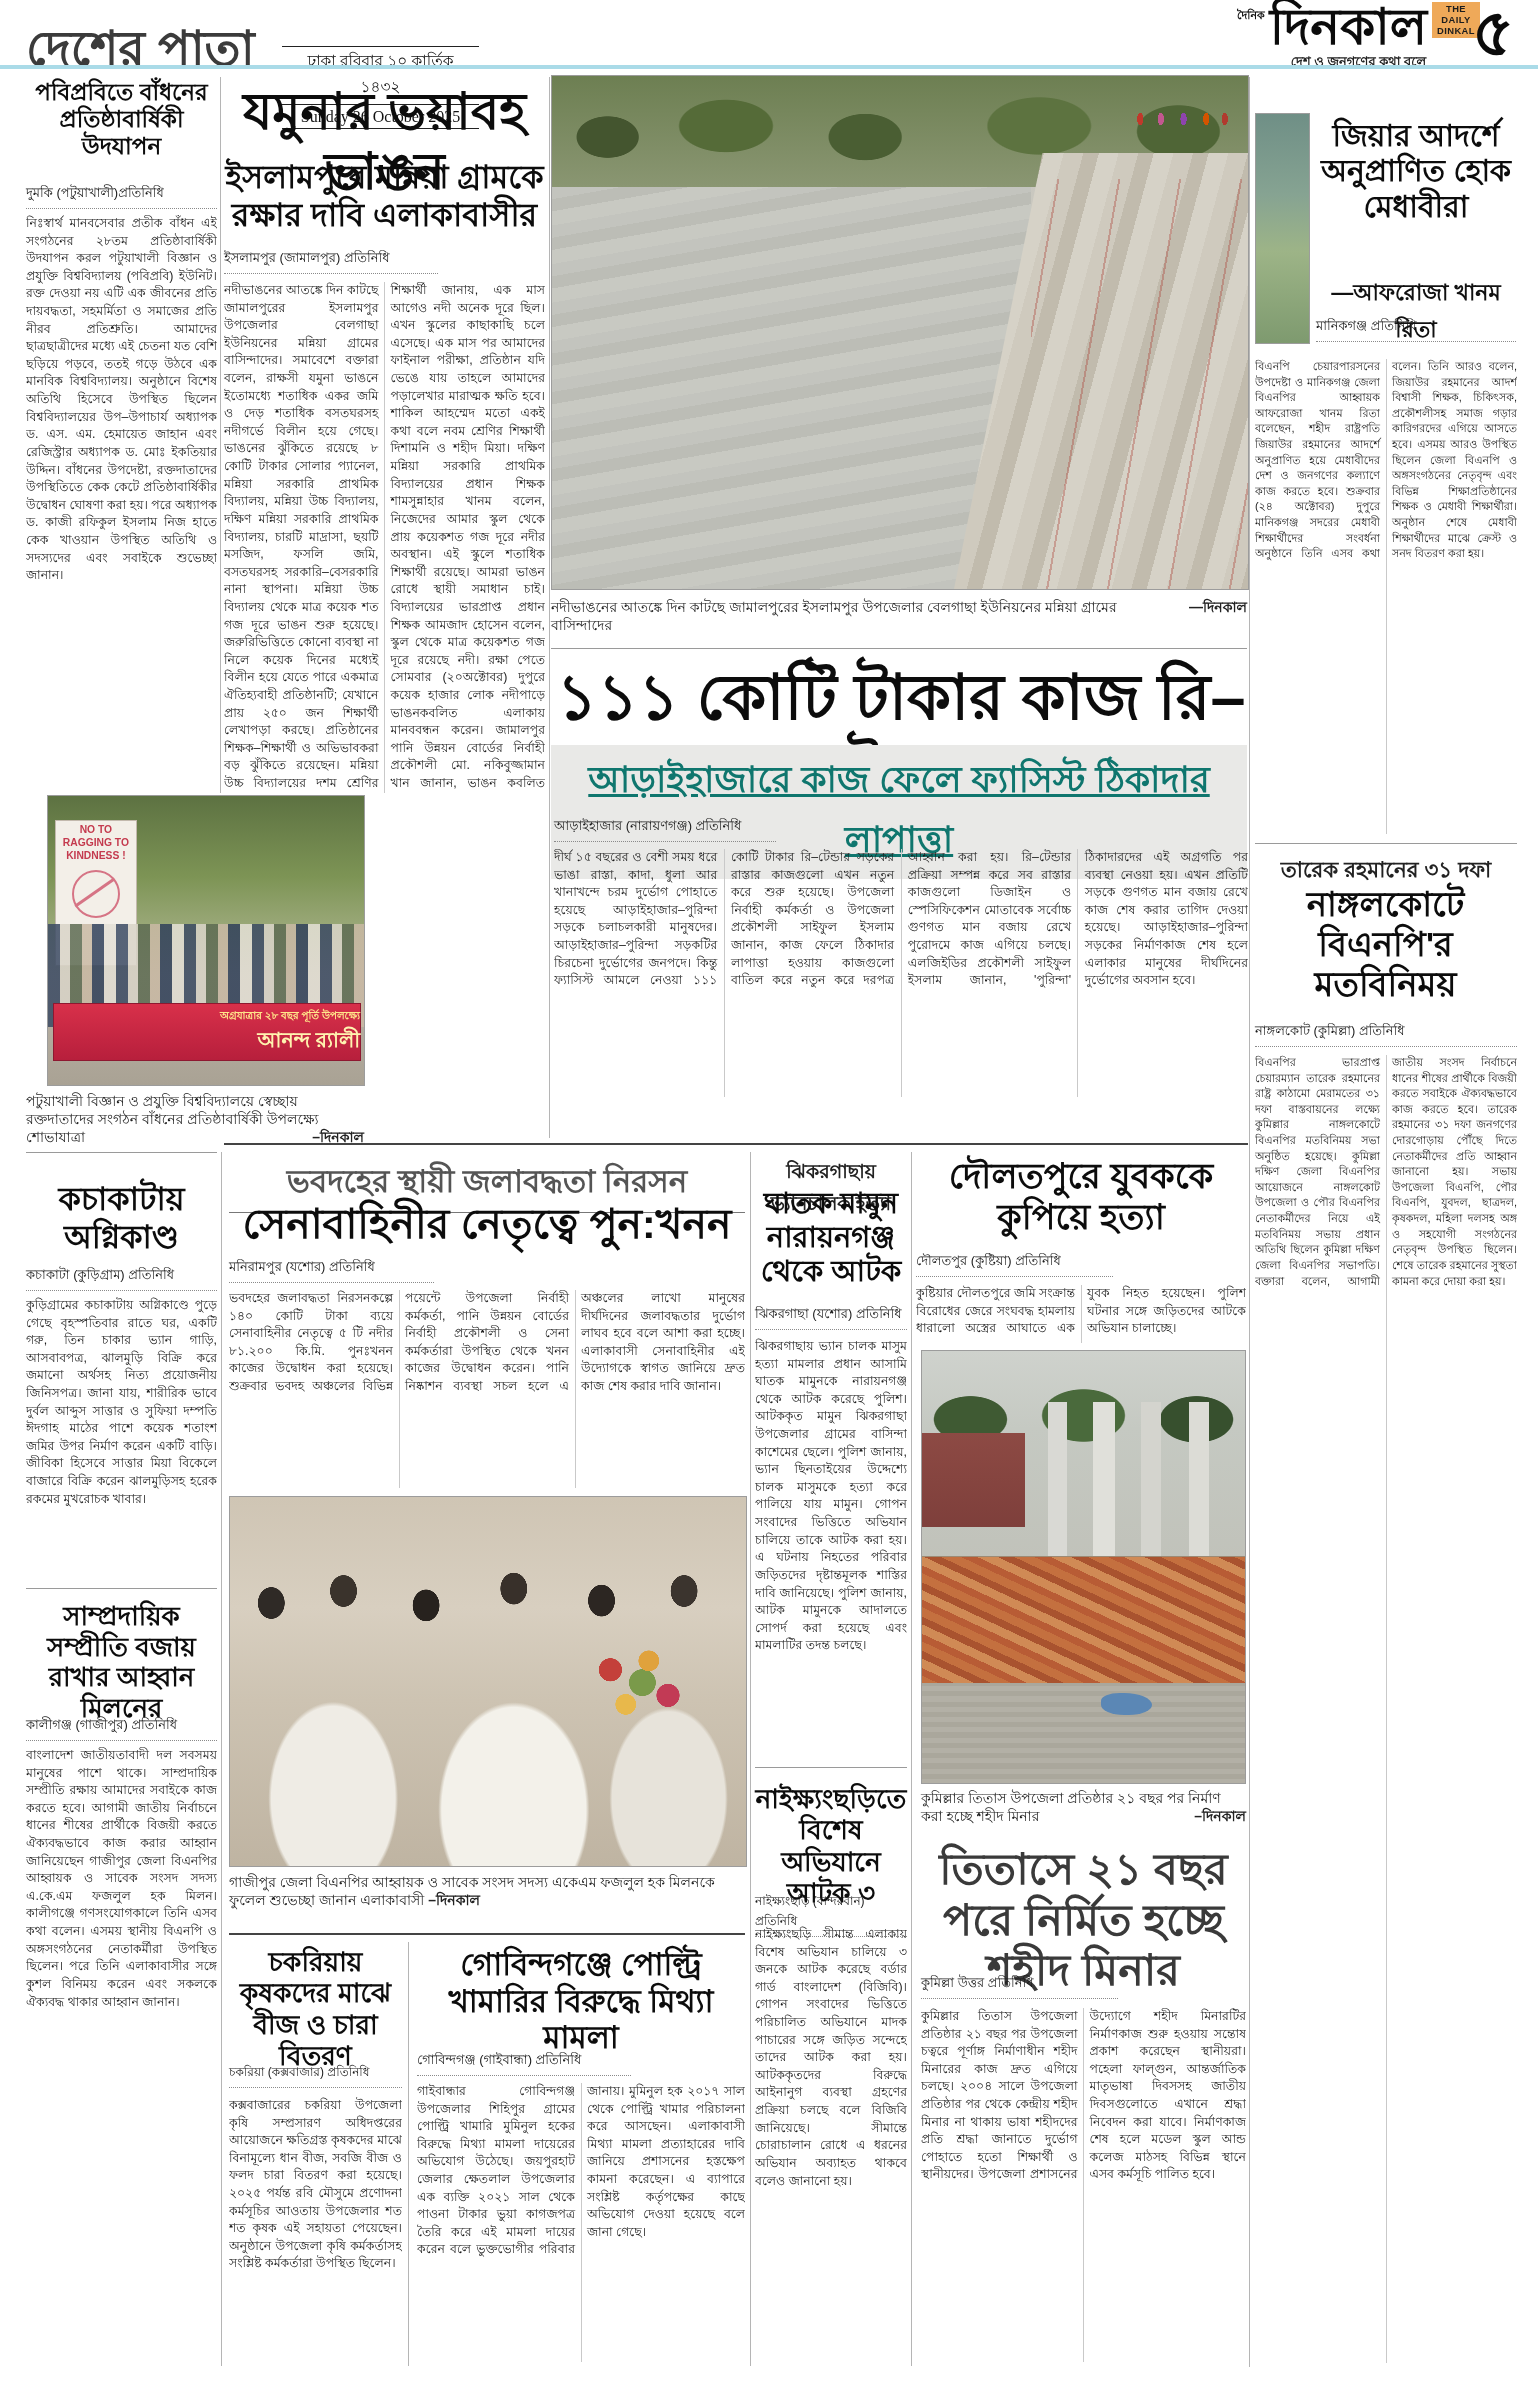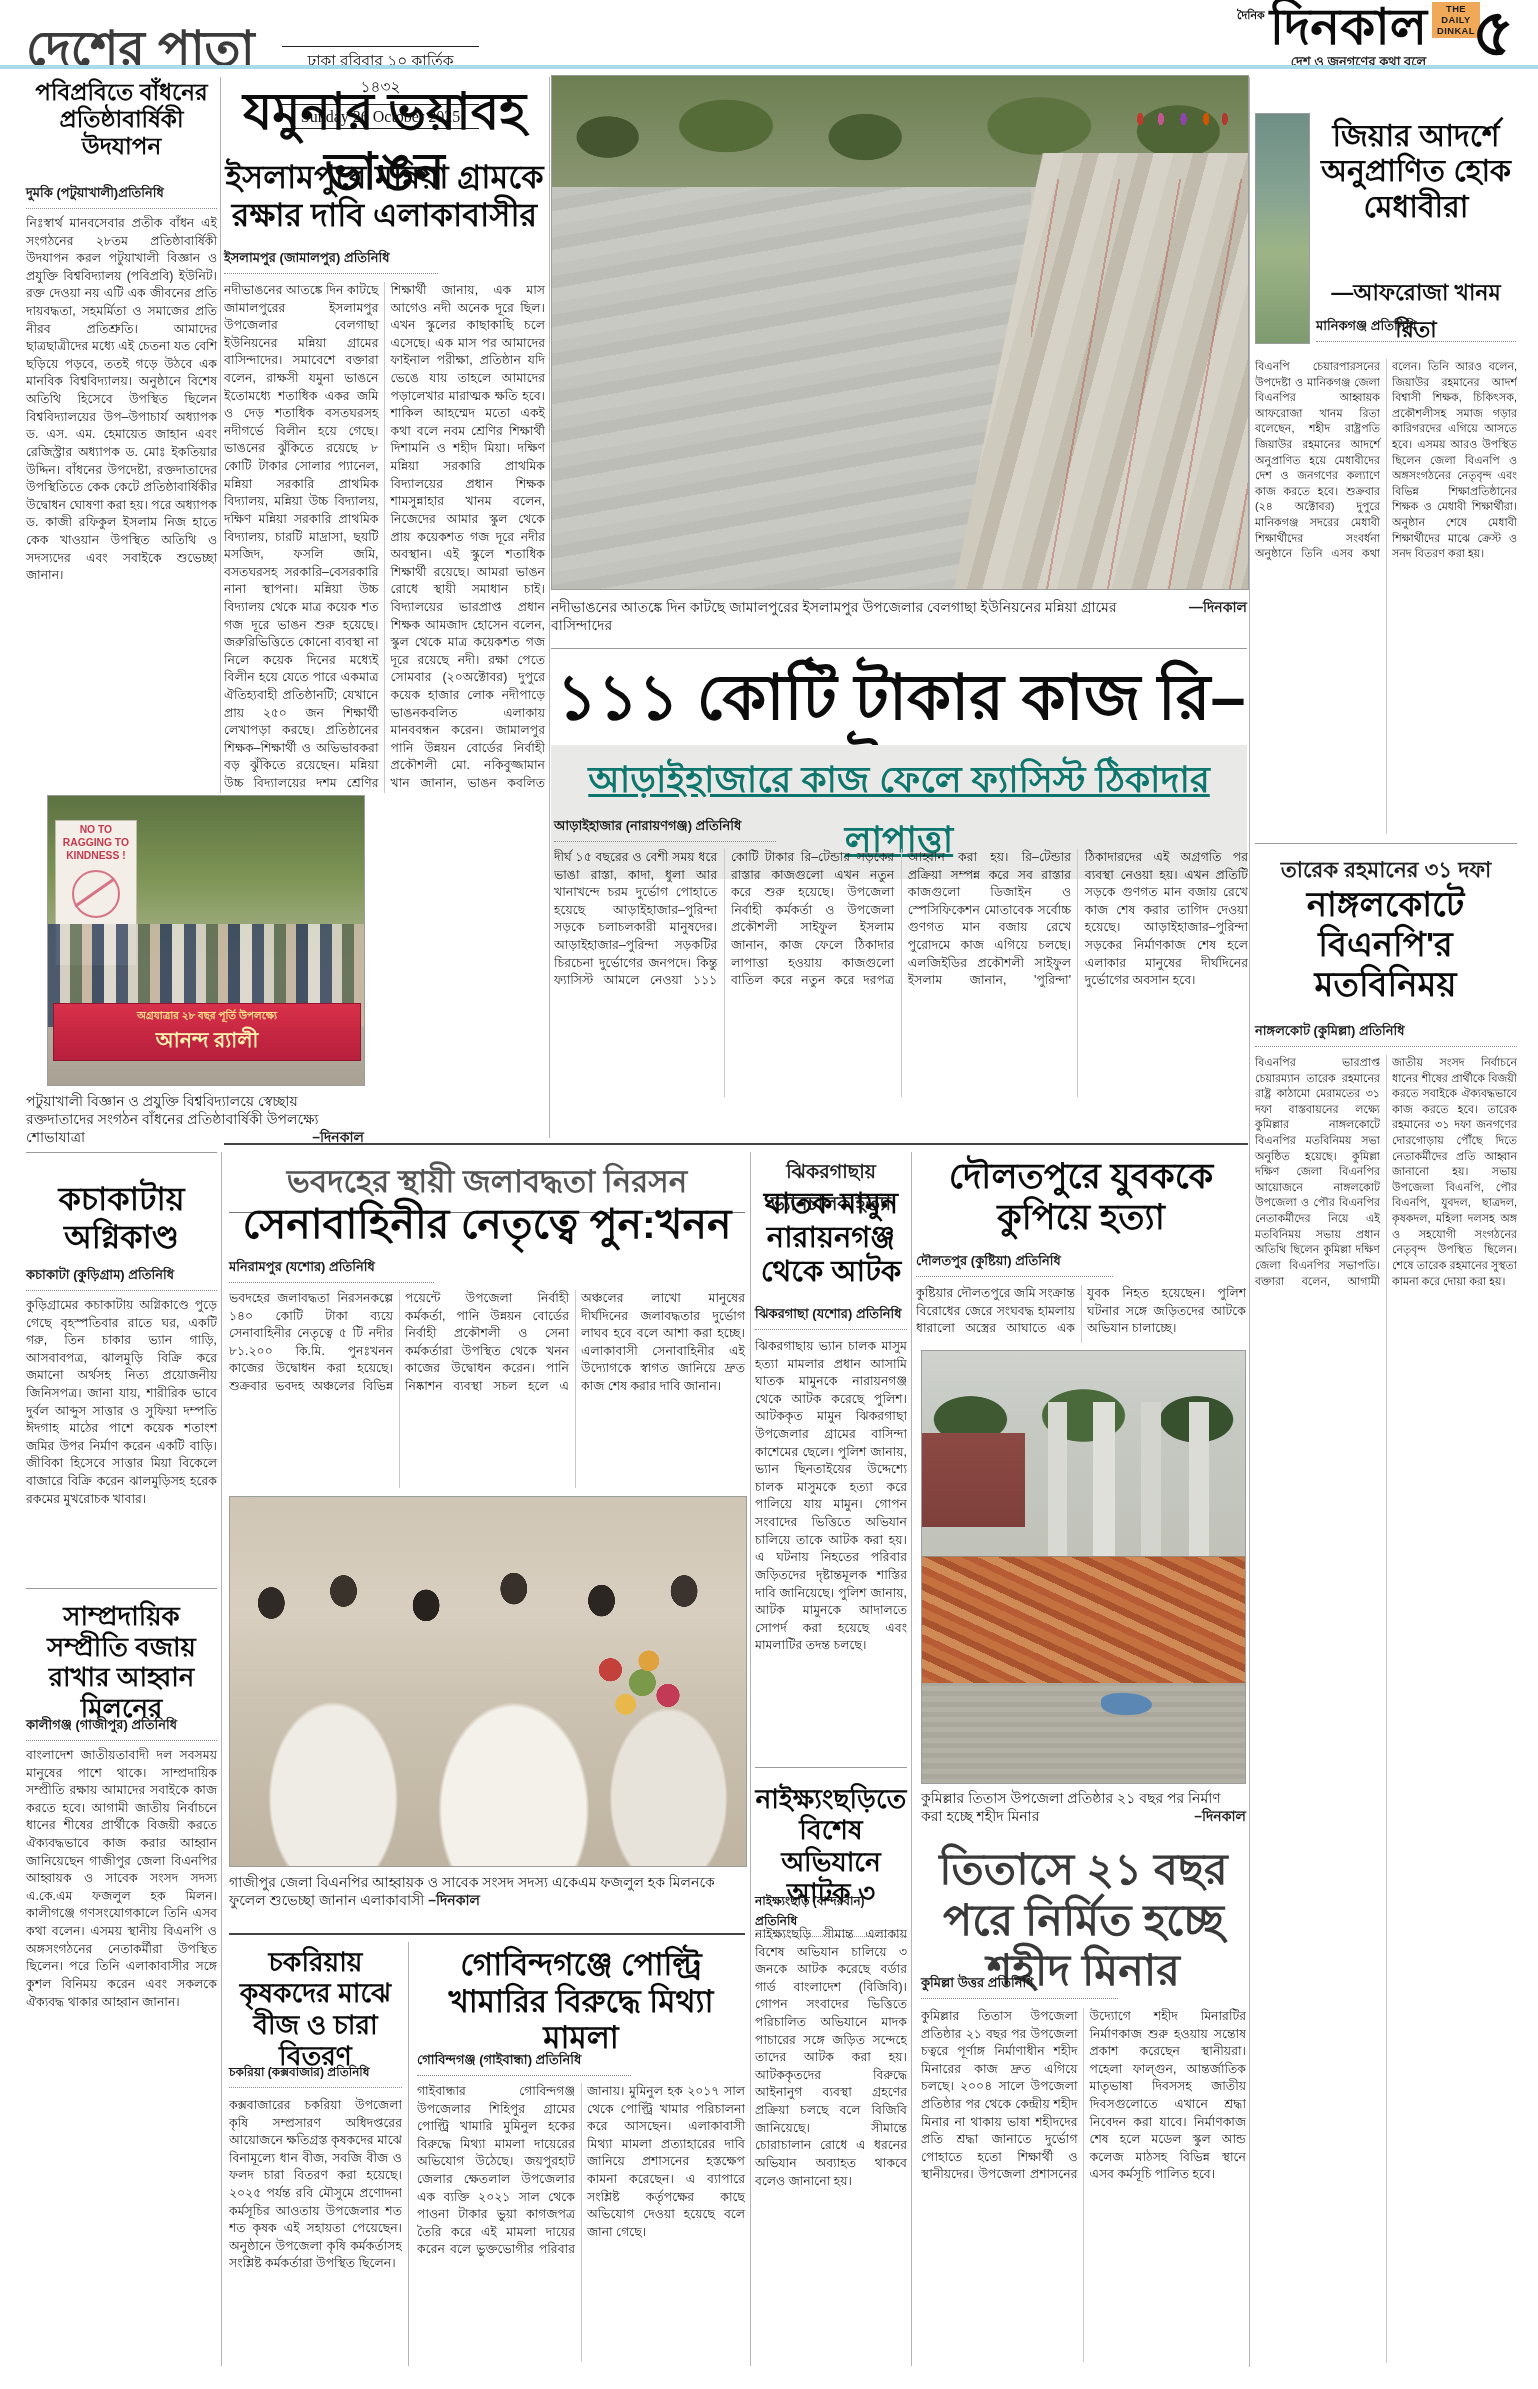--- a/index.html
+++ b/index.html
@@ -1,20 +1,20 @@
 <!DOCTYPE html>
 <html lang="bn" style="font-size:13.7px"><head>
 <meta charset="utf-8">
 <style>
   html,body{margin:0;padding:0;background:#ffffff;}
   body{width:1538px;height:2389px;position:relative;font-family:"Liberation Sans","DejaVu Sans",sans-serif;color:#111;}
   .abs{position:absolute;}
   .hl{font-weight:700;text-align:center;color:#0c0c0c;line-height:1.18;}
   .kicker{font-weight:700;text-align:center;color:#555;}
-  .byline{font-weight:700;font-size:13px;color:#1a1a1a;padding:1.7px 0 4.3px 0;border-bottom:1.7px dotted #8a8a8a;}
+  .byline{font-weight:400;font-size:13px;color:#1a1a1a;padding:1.7px 0 4.3px 0;border-bottom:1.7px dotted #8a8a8a;}
   .bodytxt{font-size:12.4px;line-height:1.42;text-align:justify;color:#1c1c1c;overflow:hidden;}
   .cols2{column-count:2;column-gap:12px;column-rule:0.9px solid #c9c9c9;}
   .cols3{column-count:3;column-gap:12px;column-rule:0.9px solid #c9c9c9;}
   .cols4{column-count:4;column-gap:13.7px;column-rule:0.9px solid #c9c9c9;}
   .caption{font-size:14px;line-height:1.3;color:#222;}
   .caption .credit{font-weight:700;}
   .vrule{position:absolute;width:0.9px;background:#b5b5b5;}
   .hrule{position:absolute;height:0.9px;background:#9a9a9a;}
   .hrule.bold{height:1.7px;background:#444;}
   .photo{position:absolute;overflow:hidden;border:0.9px solid #9c9c9c;}
@@ -69,21 +69,21 @@
 <div class="abs bodytxt" style="left:26px;top:215px;width:191px;height:573px;">নিঃস্বার্থ মানবসেবার প্রতীক বাঁধন এই সংগঠনের ২৮তম প্রতিষ্ঠাবার্ষিকী উদযাপন করল পটুয়াখালী বিজ্ঞান ও প্রযুক্তি বিশ্ববিদ্যালয় (পবিপ্রবি) ইউনিট। রক্ত দেওয়া নয় এটি এক জীবনের প্রতি দায়বদ্ধতা, সহমর্মিতা ও সমাজের প্রতি নীরব প্রতিশ্রুতি। আমাদের ছাত্রছাত্রীদের মধ্যে এই চেতনা যত বেশি ছড়িয়ে পড়বে, ততই গড়ে উঠবে এক মানবিক বিশ্ববিদ্যালয়। অনুষ্ঠানে বিশেষ অতিথি হিসেবে উপস্থিত ছিলেন বিশ্ববিদ্যালয়ের উপ–উপাচার্য অধ্যাপক ড. এস. এম. হেমায়েত জাহান এবং রেজিস্ট্রার অধ্যাপক ড. মোঃ ইকতিয়ার উদ্দিন। বাঁধনের উপদেষ্টা, রক্তদাতাদের উপস্থিতিতে কেক কেটে প্রতিষ্ঠাবার্ষিকীর উদ্বোধন ঘোষণা করা হয়। পরে অধ্যাপক ড. কাজী রফিকুল ইসলাম নিজ হাতে কেক খাওয়ান উপস্থিত অতিথি ও সদস্যদের এবং সবাইকে শুভেচ্ছা জানান।</div>
 
 <div class="photo" style="left:47px;top:795px;width:316px;height:289px;background:linear-gradient(180deg,#5d7242 0%,#7d9455 28%,#9aa878 45%,#b9b3a0 62%,#b5ada0 78%,#a9a294 100%);">
   <div class="abs" style="left:6.8px;top:24px;width:75px;height:137px;background:#f3efe8;border:0.9px solid #c3b9ad;padding:3.4px 2.6px;">
     <div style="color:#c43a4e;font-weight:900;font-size:10.3px;line-height:1.25;text-align:center;">NO TO RAGGING TO KINDNESS !</div>
     <div style="margin:6.8px auto 0;width:44px;height:44px;border-radius:50%;border:2.6px solid #d67485;position:relative;">
       <div style="position:absolute;left:-3.4px;top:19px;width:48px;height:3.4px;background:#d67485;transform:rotate(-35deg);"></div>
     </div>
   </div>
   <div class="abs" style="left:0;top:128px;width:316px;height:103px;background:repeating-linear-gradient(90deg,#3b4a63 0 12px,#d9d4c8 12px 22px,#5d6b52 22px 34px,#c9b9a4 34px 44px,#30405a 44px 56px,#e4e0d6 56px 68px);opacity:.85;"></div>
-  <div class="abs" style="left:5.1px;top:207px;width:306px;height:56px;background:linear-gradient(180deg,#d8304a,#b71f3c);border:0.9px solid #8e1830;text-align:center;color:#ffe68a;">
+  <div class="abs" style="left:5.1px;top:207px;width:306px;height:56px;background:linear-gradient(180deg,#d8304a,#b71f3c);border:0.9px solid #8e1830;text-align:right;color:#ffe68a;">
     <div style="font-size:10.3px;font-weight:700;margin-top:4.3px;">অগ্রযাত্রার ২৮ বছর পূর্তি উপলক্ষ্যে</div>
     <div style="font-size:20.5px;font-weight:900;color:#fff3b0;">আনন্দ র‍্যালী</div>
   </div>
 </div>
 <div class="abs caption" style="left:26px;top:1092px;width:338px;">
   <span>পটুয়াখালী বিজ্ঞান ও প্রযুক্তি বিশ্ববিদ্যালয়ে স্বেচ্ছায় রক্তদাতাদের সংগঠন বাঁধনের প্রতিষ্ঠাবার্ষিকী উপলক্ষ্যে শোভাযাত্রা</span>
   <span class="credit" style="float:right;">–দিনকাল</span>
 </div>
 
 <div class="abs hl" style="left:26px;top:1181px;width:191px;font-size:32px;">কচাকাটায় অগ্নিকাণ্ড</div>

